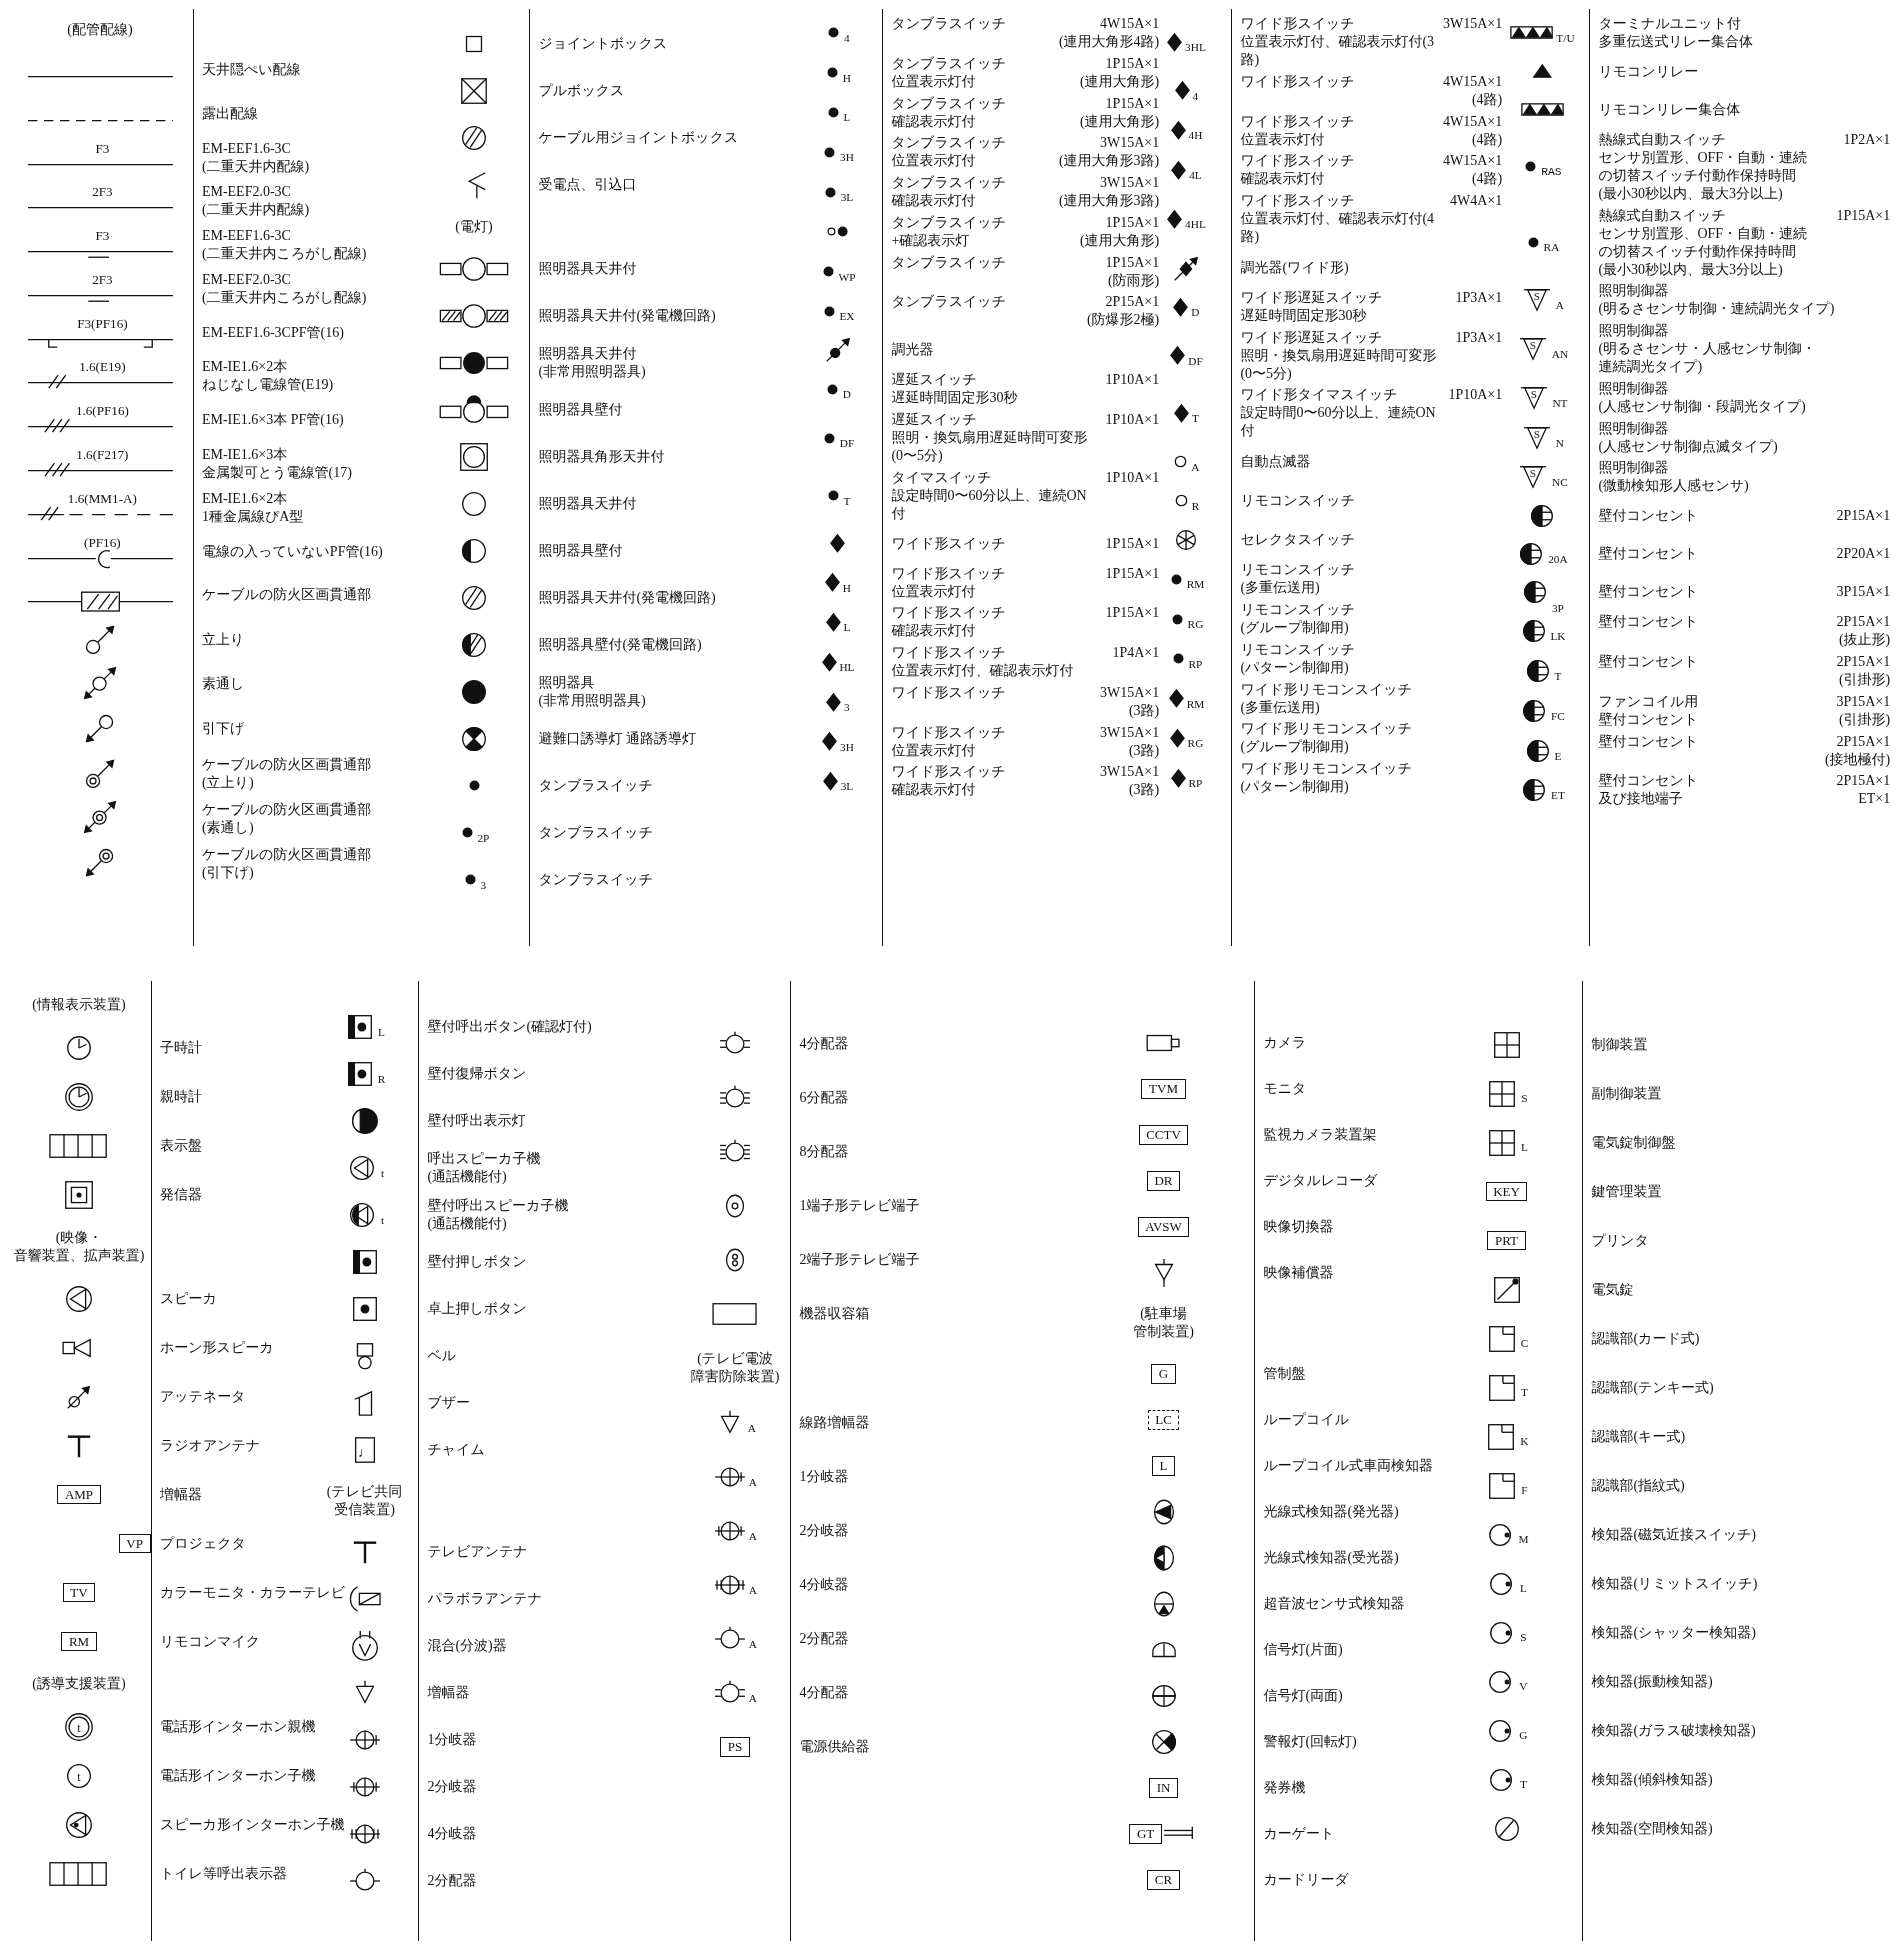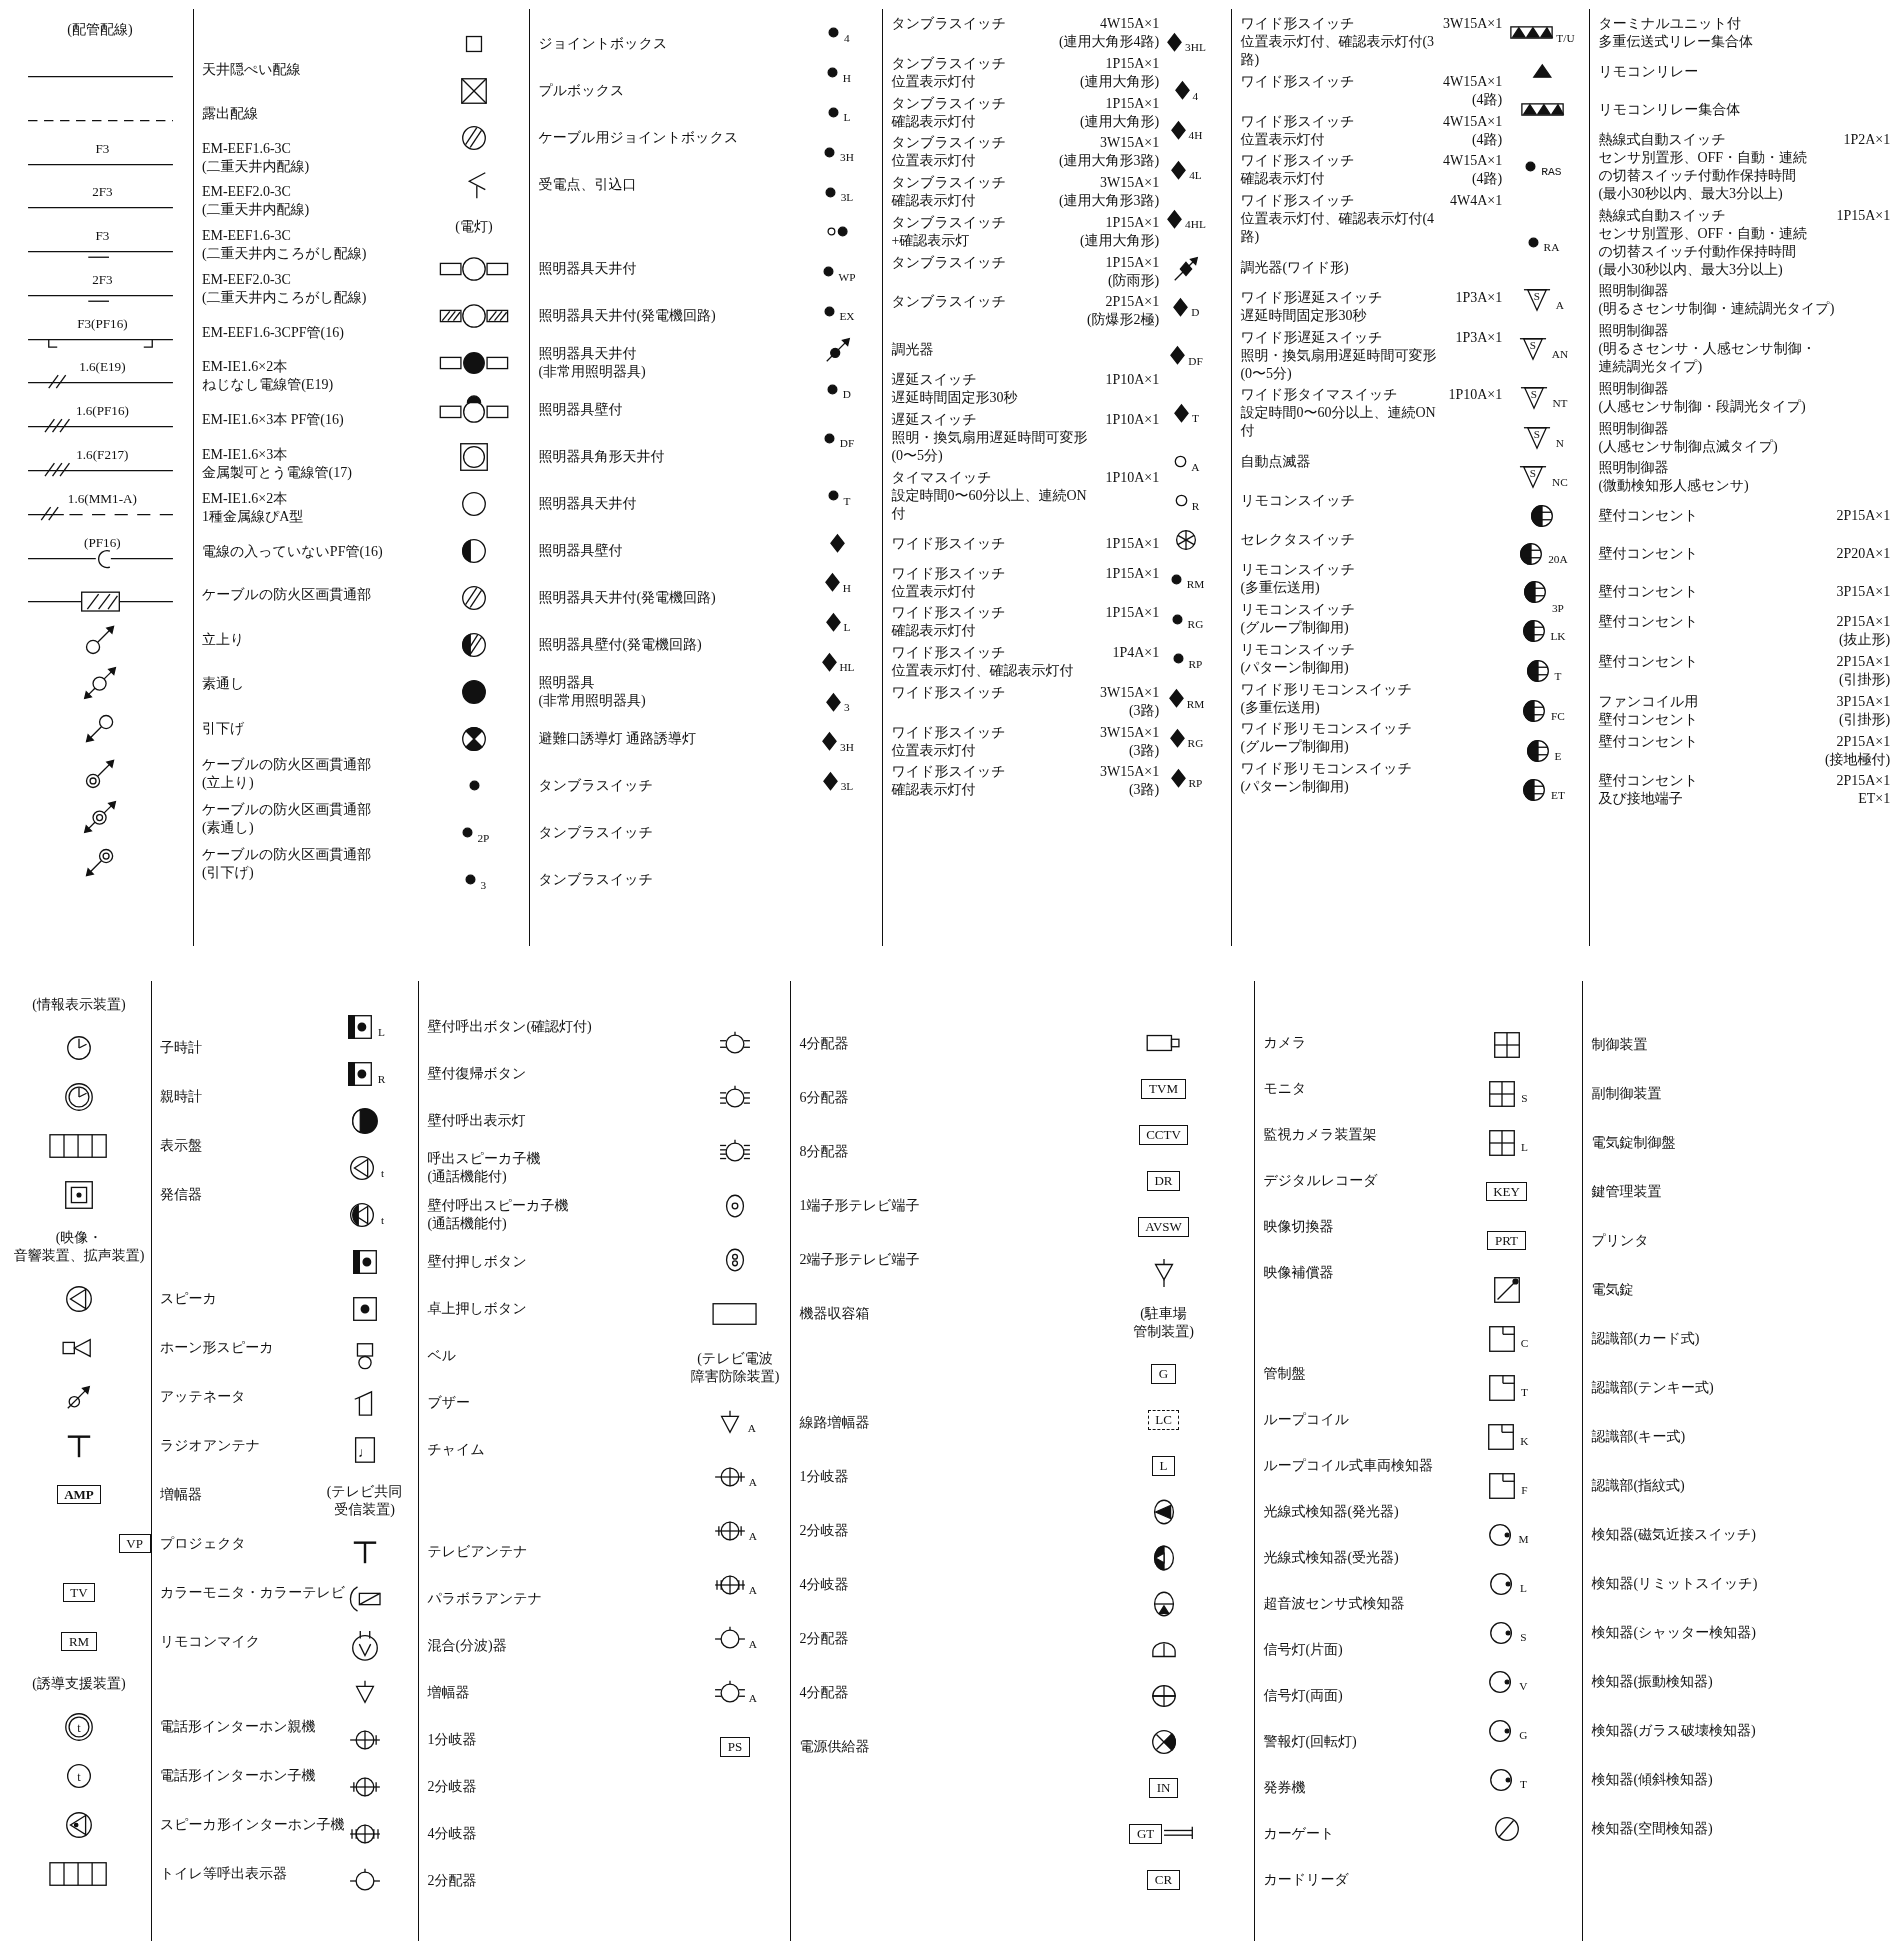--- a/index.html
+++ b/index.html
@@ -1354,21 +1354,21 @@
             <svg width="34" height="28" viewBox="0 0 36 30" aria-hidden="true">
               <line x1="6" y1="5" x2="30" y2="5" style="stroke-width:2.6"></line>
               <line x1="18" y1="5" x2="18" y2="27" style="stroke-width:2.6"></line>
             </svg>
           </div>
           <div class="txt">
             <span class="lbl">ラジオアンテナ</span>
           </div>
         </div>
         <div class="row">
-          <div class="sym" style="flex: 0 0 143px; font-weight: bold;">
+          <div class="sym" style="flex: 0 0 143px;">
             <span class="bx">AMP</span>
           </div>
           <div class="txt">
             <span class="lbl">増幅器</span>
           </div>
         </div>
         <div class="row">
           <div class="sym" style="flex: 0 0 143px; justify-content: flex-end;">
             <span class="bx">VP</span>
           </div>

